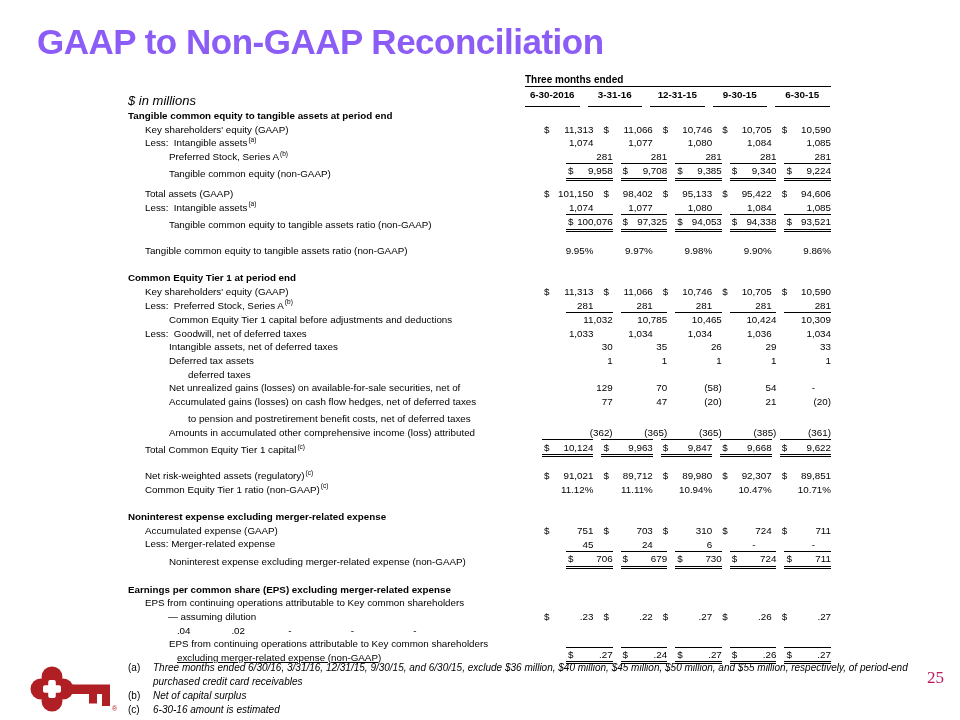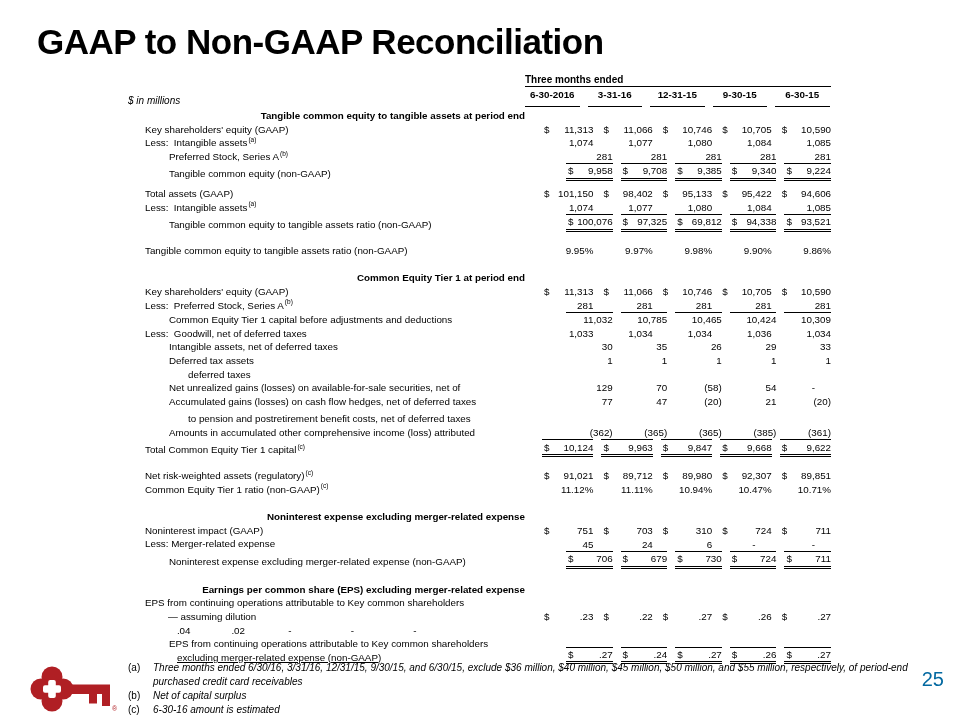--- a/index.html
+++ b/index.html
@@ -1,52 +1,52 @@
 <!DOCTYPE html>
 <html><head>
 <meta charset="utf-8">
 <style>
   html,body{margin:0;padding:0;background:#fff;}
   .slide{position:relative;width:960px;height:720px;background:#ffffff;overflow:hidden;
          font-family:"Liberation Sans",sans-serif;color:#000;}
   .title{position:absolute;left:37px;top:22px;font-size:35px;font-weight:bold;
-         color:#000000;letter-spacing:-0.5px;white-space:nowrap;}
+         color:#8b5cf6;letter-spacing:-0.5px;white-space:nowrap;}
   
   .table{position:absolute;left:128px;top:74px;width:703px;}
   .phead-row{display:flex;}
   .phead{margin-left:397px;width:306px;font-weight:bold;font-size:10px;
          line-height:11px;border-bottom:1.5px solid #000;padding-bottom:1px;}
   .dates-row{display:flex;margin-top:1px;align-items:flex-end;}
-  .units{flex:0 0 397px;font-style:italic;font-size:10px;line-height:13px;}
+  .units{flex:0 0 397px;font-style:italic;font-size:13px;line-height:13px;}
   .dcell{width:54.5px;margin-left:8px;text-align:center;font-weight:bold;font-size:9.8px;
          line-height:13px;border-bottom:1.5px solid #000;padding-bottom:5px;}
   .dcell.first{margin-left:0;}
   .rows{margin-top:2px;}
   .trow{display:flex;align-items:flex-end;}
   .tlabel{flex:0 0 397px;font-size:9.8px;line-height:13.6px;white-space:nowrap;}
-  .trow.section .tlabel{font-weight:bold;text-align:right;}
+  .trow.section .tlabel{font-weight:bold;}
   .ind1{padding-left:17px;}
   .ind2{padding-left:41px;}
   .tlabel sup{font-size:6.5px;vertical-align:super;margin-left:1px;line-height:0;}
   .tcell{width:54.5px;margin-left:8px;height:13.6px;display:flex;align-items:flex-end;
          justify-content:flex-end;font-size:9.8px;line-height:12.5px;}
   .trow .tcell:nth-child(2){margin-left:0;}
   .usd{margin-right:auto;padding-left:2px;}
   .c-top{border-top:1px solid #000;}
   .c-dbl{border-bottom:3px double #000;}
   .val.dash{margin-right:16px;}
   .spacer{width:100%;}
   .spacer.xs{height:4px;} .spacer.s{height:6px;} .spacer.m{height:12px;} .spacer.l{height:14px;}
   
   .footnotes{position:absolute;left:128px;top:661px;width:806px;font-size:10px;line-height:14px;}
   .fnote{display:flex;}
   .fmark{flex:0 0 25px;}
   .ftext{flex:1;font-style:italic;}
   .logo{position:absolute;left:30px;top:666px;width:90px;height:52px;}
-  .pagenum{position:absolute;right:16px;top:668px;font-size:20px;color:#0369a1;}
+  .pagenum{position:absolute;right:16px;top:668px;font-size:17px;color:#be185d;font-family:Liberation Serif, serif;}
 </style>
 </head>
 <body>
 
 <div class="slide">
 
   <div class="title">GAAP to Non-GAAP Reconciliation</div>
 
   <div class="table">
     <div class="phead-row">
@@ -209,21 +209,21 @@
           <div class="tcell c-top c-dbl">
             <span class="usd">$</span>
             <span class="val">100,076</span>
           </div>
           <div class="tcell c-top c-dbl">
             <span class="usd">$</span>
             <span class="val">97,325</span>
           </div>
           <div class="tcell c-top c-dbl">
             <span class="usd">$</span>
-            <span class="val">69,812</span>
+            <span class="val">94,053</span>
           </div>
           <div class="tcell c-top c-dbl">
             <span class="usd">$</span>
             <span class="val">94,338</span>
           </div>
           <div class="tcell c-top c-dbl">
             <span class="usd">$</span>
             <span class="val">93,521</span>
           </div>
         </div>
@@ -514,21 +514,21 @@
           </div>
         </div>
         <div class="spacer l"></div>
         <div class="trow section">
           <div class="tlabel ind0">
             <div>Noninterest expense excluding merger-related expense</div>
           </div>
         </div>
         <div class="trow">
           <div class="tlabel ind1">
-            <div>Noninterest impact (GAAP)</div>
+            <div>Accumulated expense (GAAP)</div>
           </div>
           <div class="tcell">
             <span class="usd">$</span>
             <span class="val">751</span>
           </div>
           <div class="tcell">
             <span class="usd">$</span>
             <span class="val">703</span>
           </div>
           <div class="tcell">

